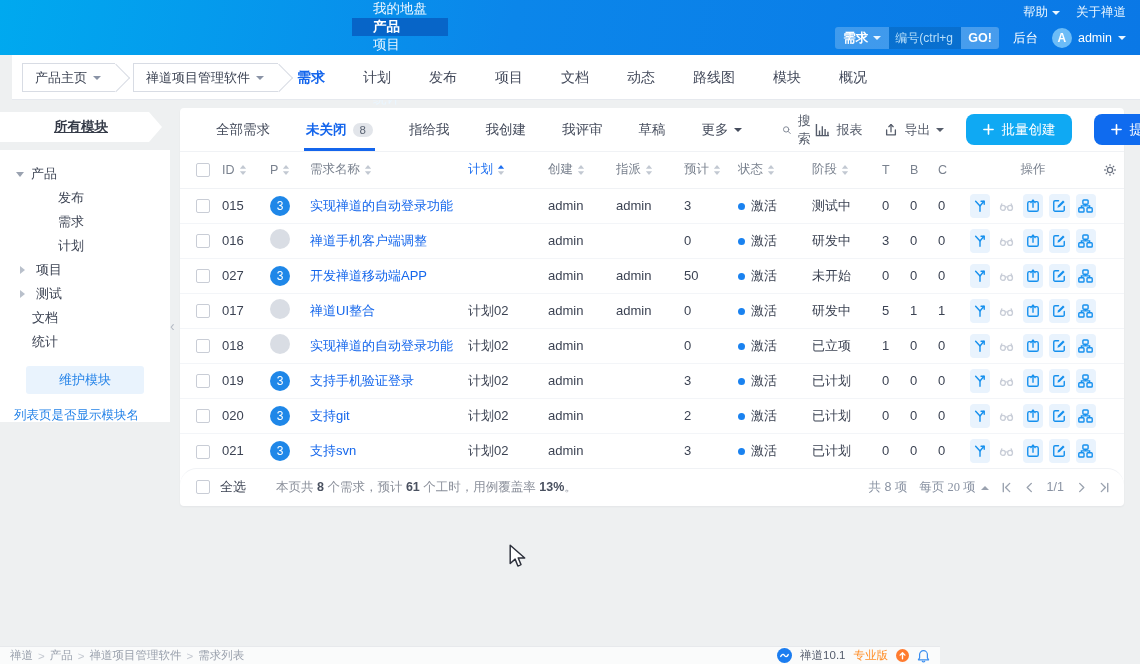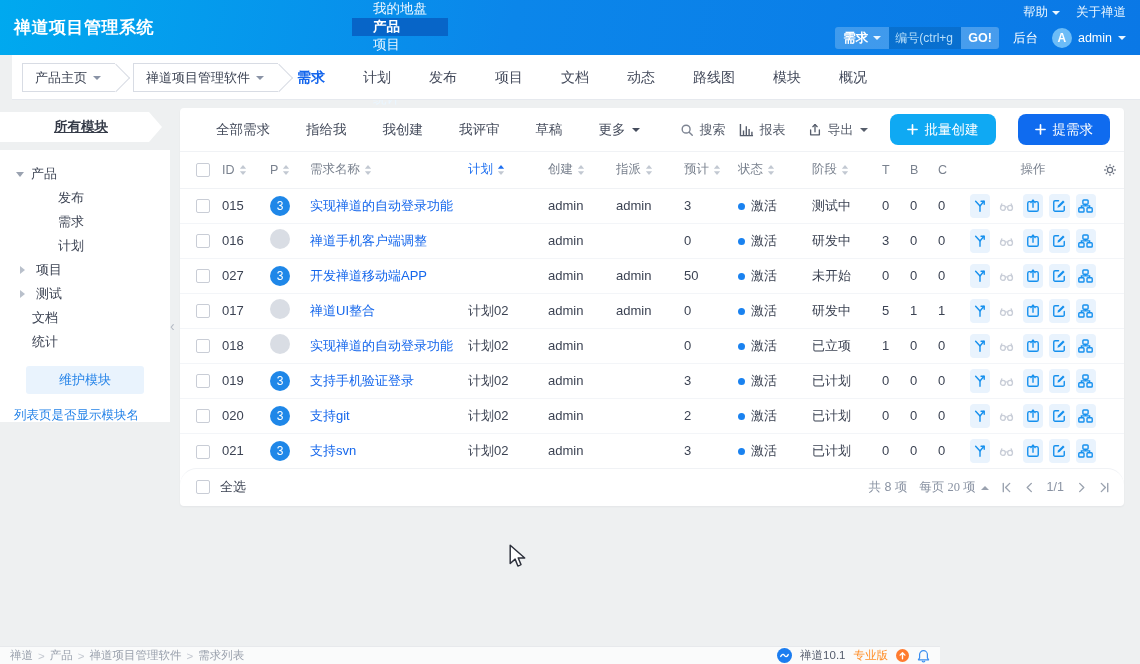--- a/index.html
+++ b/index.html
@@ -109,21 +109,20 @@
   .sb-right { margin-left:auto; display:flex; align-items:center; gap:8px; }
   .ver { color:#555d6d; }
   .edition { color:#ff8f2a; }
   .cursor { position:absolute; left:508px; top:544px; pointer-events:none; z-index:50; }
   svg { display:block; }
 </style>
 </head>
 <body>
 
 <div class="topbar">
-  <div class="brand">禅道项目管理系统</div>
   <div class="hnav" id="hnav">
       <div class="hnav-item">我的地盘</div>
       <div class="hnav-item active">产品</div>
       <div class="hnav-item">项目</div>
       <div class="hnav-item">测试</div>
       <div class="hnav-divider"></div>
       <div class="hnav-item">文档</div>
       <div class="hnav-item">统计</div>
       <div class="hnav-item">组织</div>
     </div>
@@ -217,20 +216,24 @@
   <button class="maintain-btn">维护模块</button>
   <a class="toggle-link">列表页是否显示模块名</a>
 </div>
 <div class="collapse-handle">‹</div>
 
 <div class="panel">
   <div class="toolbar">
     <div class="filters" id="filters">
         <span class="filter-item">
           <span>全部需求</span>
+        </span>
+        <span class="filter-item active">
+          <span>未关闭</span>
+          <span class="filter-badge">8</span>
         </span>
         <span class="filter-item">
           <span>指给我</span>
         </span>
         <span class="filter-item">
           <span>我创建</span>
         </span>
         <span class="filter-item">
           <span>我评审</span>
         </span>
@@ -833,20 +836,23 @@
           </td>
           <td></td>
         </tr>
       </tbody>
   </table>
 
   <div class="tfoot">
     <div class="selall">
       <span class="cb"></span>
       <span>全选</span>
+    </div>
+    <div class="summary">
+      <span>本页共 </span><b>8</b><span> 个需求，预计 </span><b>61</b><span> 个工时，用例覆盖率 </span><b>13%</b><span>。</span>
     </div>
     <div class="pager">
       <span>共 8 项</span>
       <span style="display:inline-flex;align-items:center;gap:5px;font-family:Liberation Serif, serif;">
         <span>每页 20 项</span>
           <span class="caret-up-sm"></span>
       </span>
       <span class="pgbtn">
         <svg width="11" height="11" viewBox="0 0 12 12" fill="none" stroke="currentColor" stroke-width="1.5" stroke-linecap="round" stroke-linejoin="round">
             <path d="M2.5 1.5 V10.5"></path>

